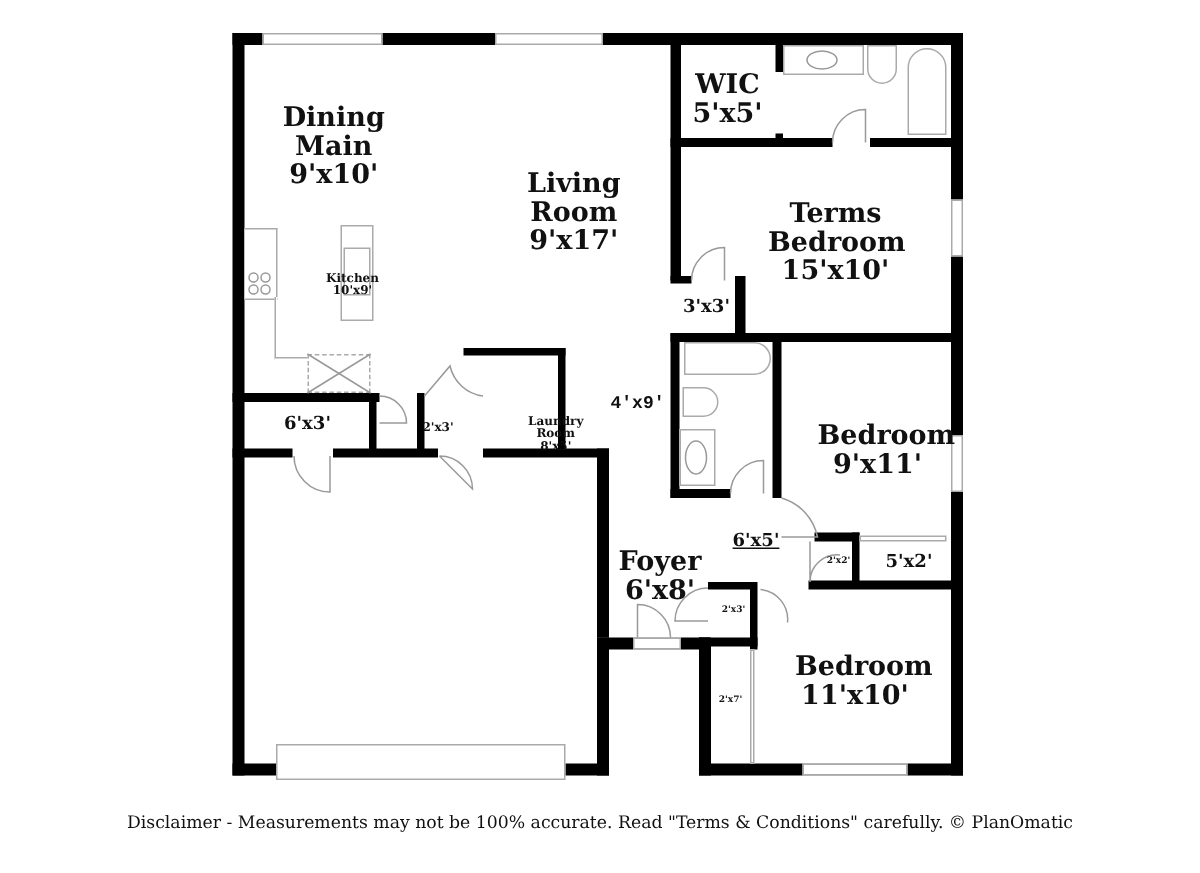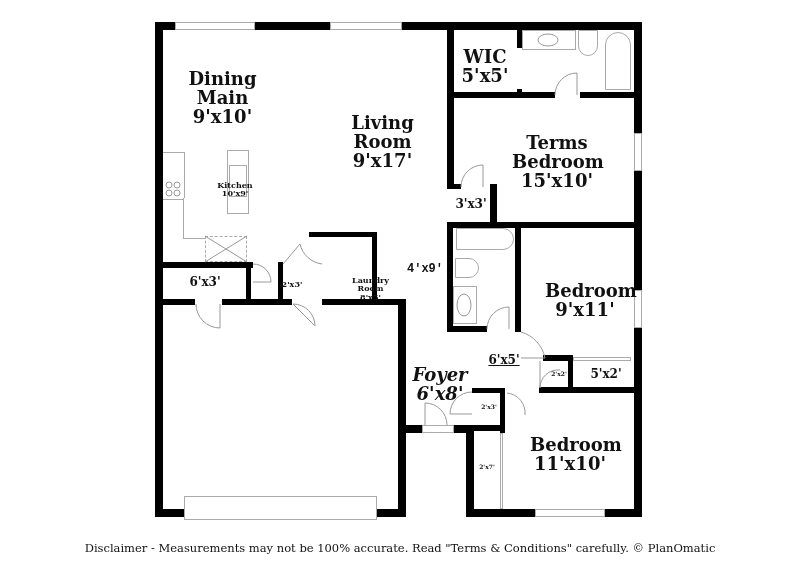--- a/index.html
+++ b/index.html
@@ -126,19 +126,19 @@
   <div class="lbl mid" style="left:453px;top:198px;width:36px;">3'x3'</div>
   <div class="lbl sm" style="left:315px;top:258px;width:55px;margin-top:18px;"><span>Laundry
 Room</span><br><span>8'x5'</span></div>
   <div class="lbl mid" style="left:180px;top:276px;width:50px;">6'x3'</div>
   <div class="lbl sm" style="left:250px;top:280px;width:28px;">2'x3'</div>
   <div class="lbl mid" style="left:405px;top:263px;width:40px;font-family:Liberation Mono, monospace;">4'x9'</div>
   <div class="lbl big" style="left:545px;top:282px;width:80px;"><span>Bedroom</span><br><span>9'x11'</span></div>
   <div class="lbl mid" style="left:484px;top:354px;width:40px;text-decoration:underline;">6'x5'</div>
   <div class="lbl xs" style="left:549px;top:371px;width:20px;">2'x2'</div>
   <div class="lbl mid" style="left:582px;top:368px;width:48px;">5'x2'</div>
-  <div class="lbl big" style="left:410px;top:366px;width:60px;font-style:italic;"><span>Foyer</span><br><span>6'x8'</span></div>
+  <div class="lbl big" style="left:410px;top:366px;width:60px;"><span>Foyer</span><br><span>6'x8'</span></div>
   <div class="lbl xs" style="left:477px;top:404px;width:24px;">2'x3'</div>
   <div class="lbl big" style="left:530px;top:436px;width:80px;"><span>Bedroom</span><br><span>11'x10'</span></div>
   <div class="lbl xs" style="left:474px;top:464px;width:26px;">2'x7'</div>
 </div>
 
 <div class="disclaimer">Disclaimer - Measurements may not be 100% accurate. Read "Terms &amp; Conditions" carefully. © PlanOmatic</div>
 
 </body></html>

